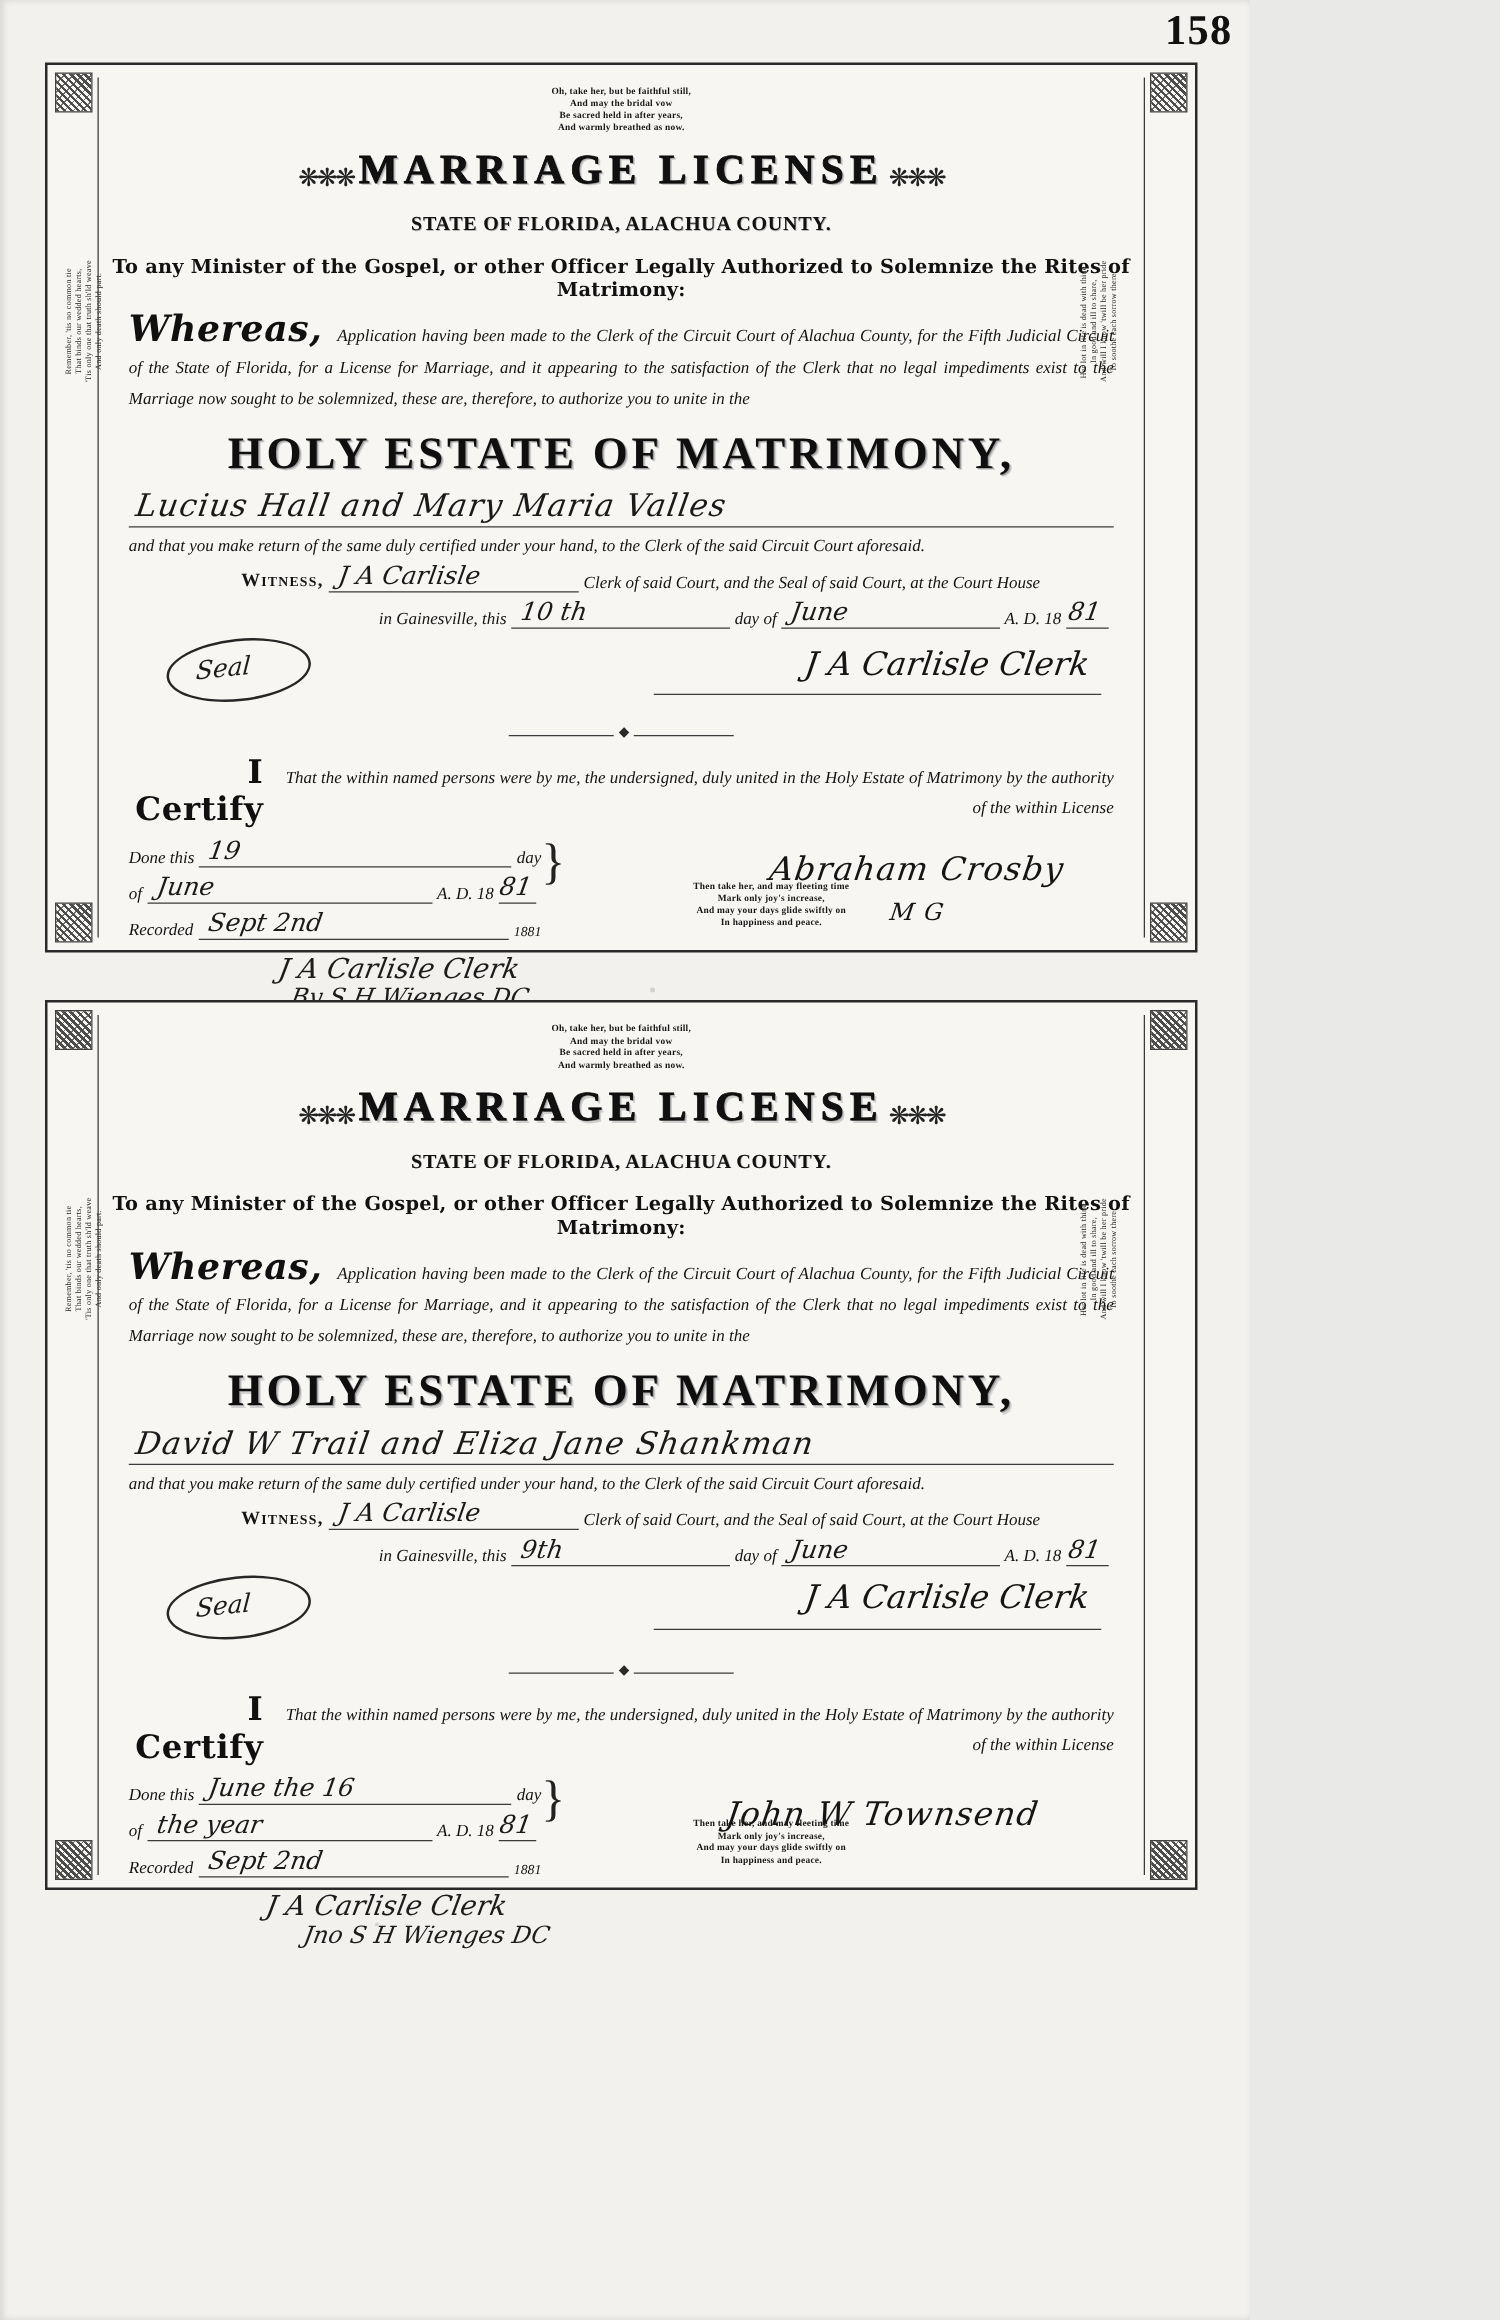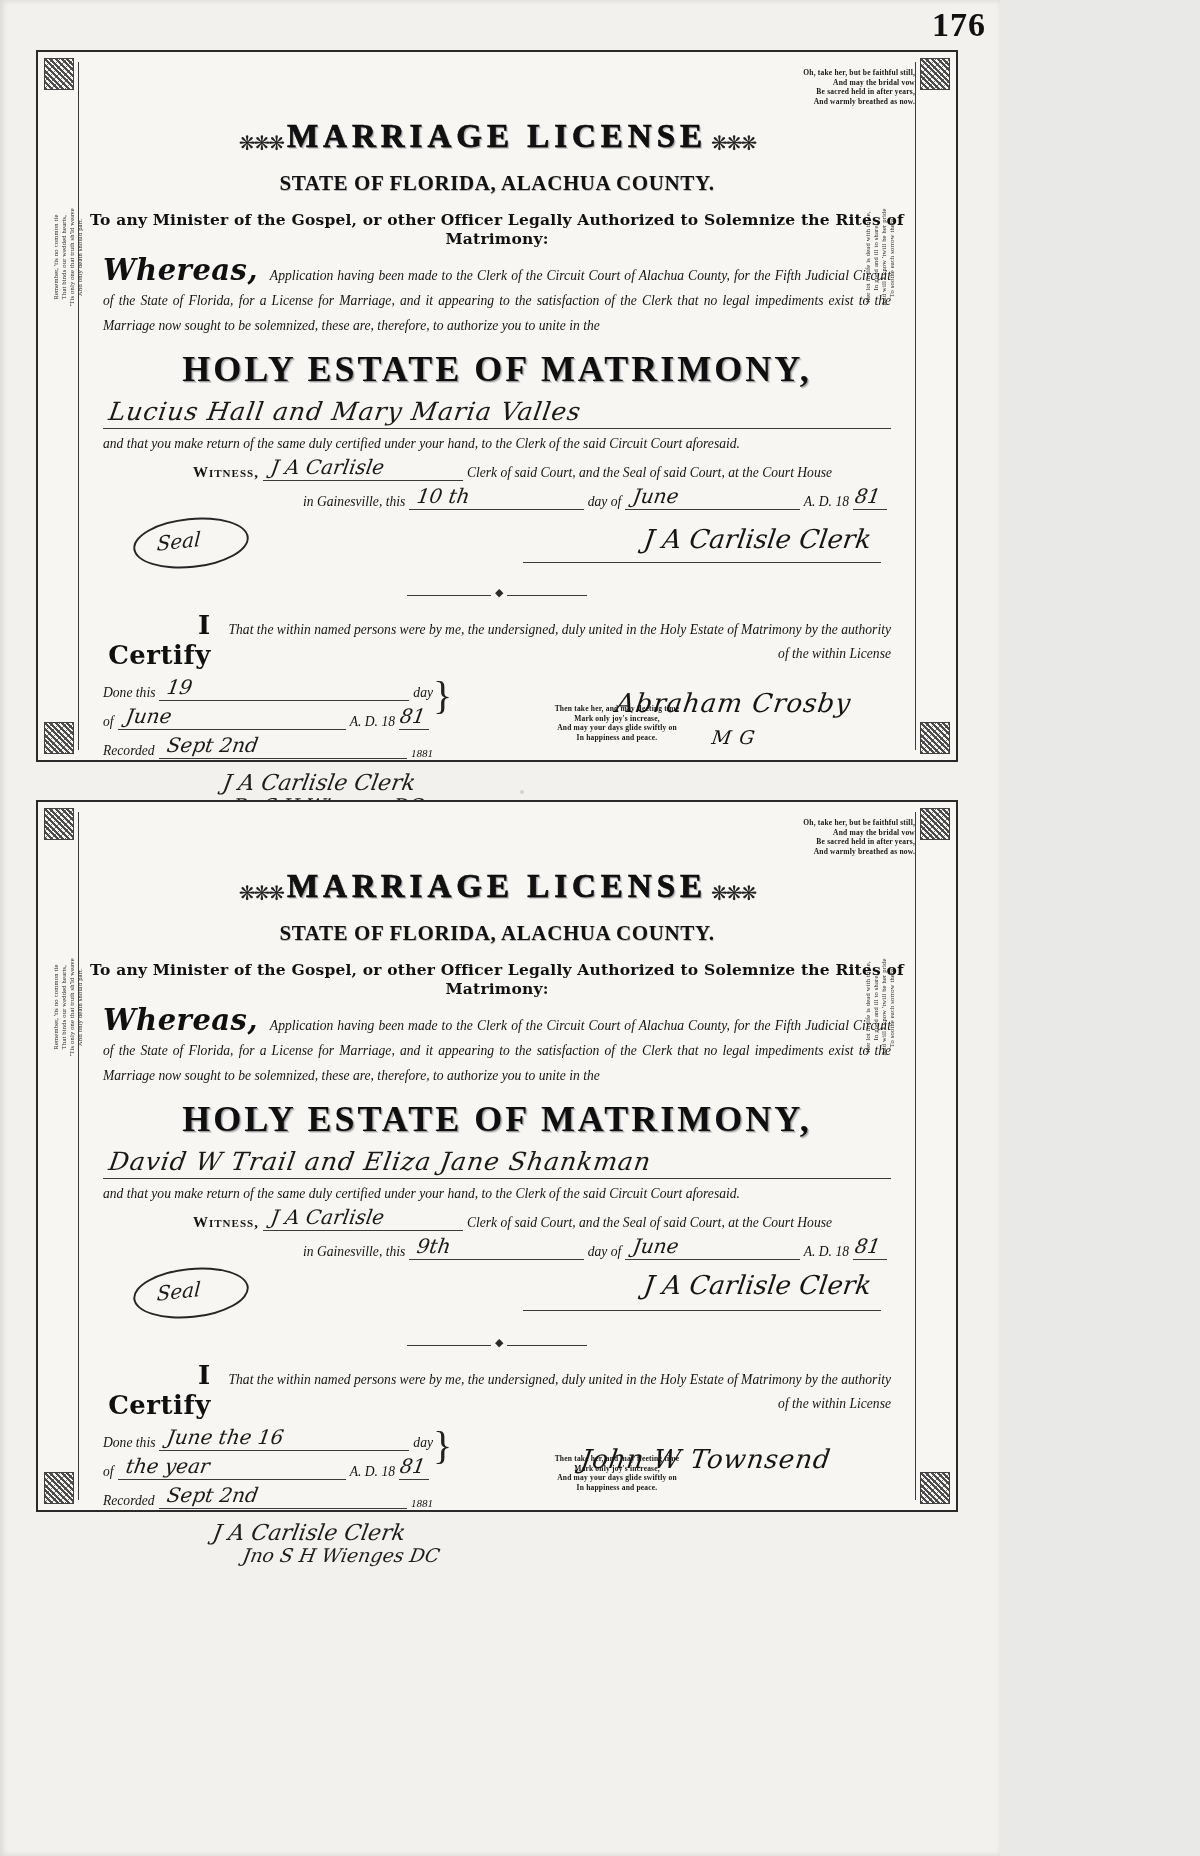--- a/index.html
+++ b/index.html
@@ -61,21 +61,21 @@
     letter-spacing:.2px;
     text-align:center;
     color:#1d1d1d;
     white-space:pre-line;
   }
   .side-motto.left  { left:14px;  top:280px; transform:rotate(-90deg); transform-origin:left top; width:150px; }
   .side-motto.right { right:-58px; top:280px; transform:rotate(-90deg); transform-origin:left top; width:150px; }
 
   
   .verse {
-    text-align:right;
+    text-align:center;
     font-size:7.5px; line-height:9.5px;
     font-weight:bold;
     letter-spacing:.2px;
     color:#161616;
     white-space:pre-line;
   }
   .verse.top { margin-top:6px; }
   .verse.bottom { position:absolute; left:0; right:0; bottom:8px; }
 
   
@@ -89,21 +89,21 @@
     -webkit-text-stroke:0.6px #000;
     text-shadow:1px 1px 0 #9a9a9a, 2px 2px 0 #cfcfcf;
   }
   .title-flourish {
     display:inline-block; vertical-align:middle;
     font-size:20px; letter-spacing:-2px; color:#222;
   }
   .subtitle {
     text-align:center;
     margin-top:16px;
-    font-size:21px; font-weight:bold; letter-spacing:.6px;
+    font-size:16px; font-weight:bold; letter-spacing:.6px;
     color:#121212;
     text-shadow:0.6px 0.6px 0 #b5b5b5;
   }
   .addressed {
     text-align:center; margin-top:14px;
     font-size:15.5px;
     font-family:"DejaVu Serif", serif;
     font-weight:bold;
     color:#111;
     letter-spacing:.2px;
@@ -217,21 +217,21 @@
     font-family:"DejaVu Serif", serif; font-style:italic;
     color:#1c1c1c; transform:skewX(-10deg); white-space:nowrap;
   }
   .speck { position:absolute; background:#b9b8b4; border-radius:50%; opacity:.55; }
 </style>
 </head>
 <body>
 
 <div class="scan">
 
-  <div class="page-number">176</div>
+  <div class="page-number">158</div>
 
   <div class="speck" style="left:520px;top:790px;width:4px;height:4px;"></div>
   <div class="speck" style="left:300px;top:1538px;width:3px;height:3px;"></div>
   <div class="speck" style="left:700px;top:1320px;width:3px;height:3px;"></div>
 
   <div class="cert one">
     <div class="corner tl"></div>
     <div class="corner tr"></div>
     <div class="corner bl"></div>
     <div class="corner br"></div>

